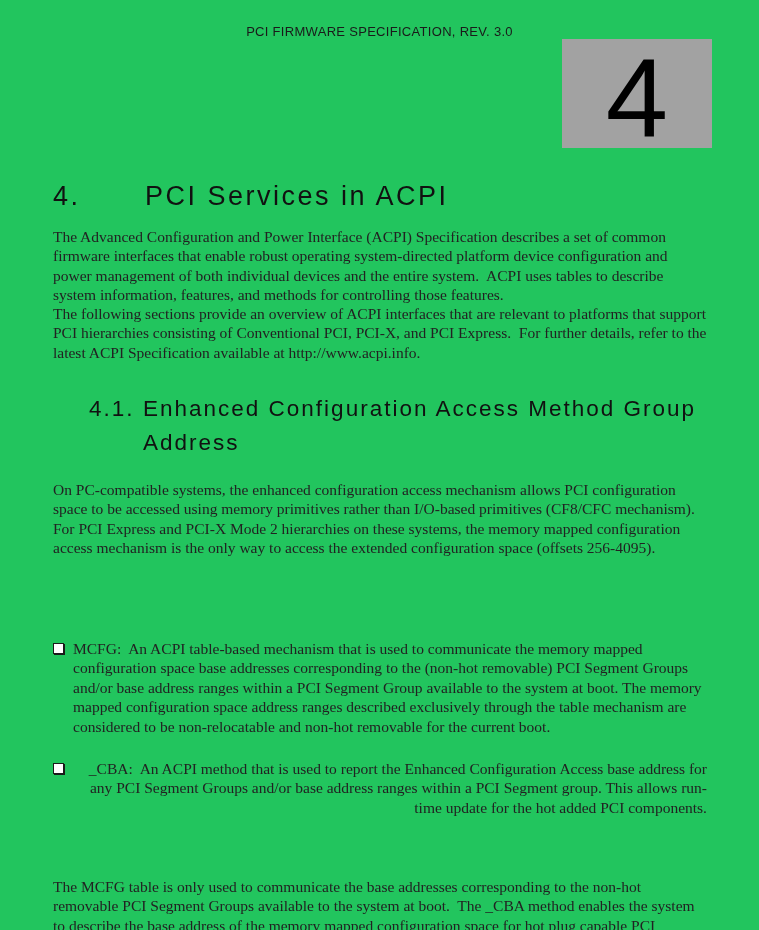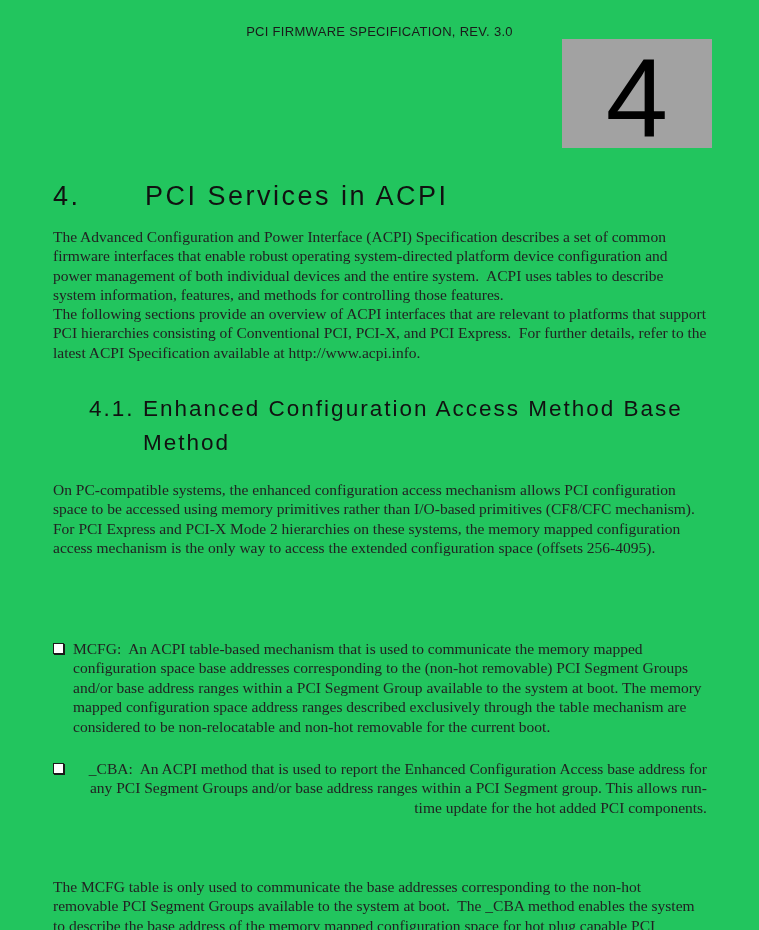--- a/index.html
+++ b/index.html
@@ -149,21 +149,21 @@
     <span class="hnum">4.</span>
     <span class="htitle">PCI Services in ACPI</span>
   </div>
 
   <div class="abs para p-ch2">The following sections provide an overview of ACPI interfaces that are relevant to platforms that support PCI hierarchies consisting of Conventional PCI, PCI-X, and PCI Express.  For further details, refer to the latest ACPI Specification available at http://www.acpi.info.</div>
 
   <div class="abs para p-ch1">The Advanced Configuration and Power Interface (ACPI) Specification describes a set of common firmware interfaces that enable robust operating system-directed platform device configuration and power management of both individual devices and the entire system.  ACPI uses tables to describe system information, features, and methods for controlling those features.</div>
 
   <div class="abs section-heading">
     <span class="hnum">4.1.</span>
-    <span class="htitle"><span>Enhanced Configuration Access Method Base</span><br><span>Method</span></span>
+    <span class="htitle"><span>Enhanced Configuration Access Method Group</span><br><span>Address</span></span>
   </div>
 
   <div class="abs para p-s1">On PC-compatible systems, the enhanced configuration access mechanism allows PCI configuration space to be accessed using memory primitives rather than I/O-based primitives (CF8/CFC mechanism).  For PCI Express and PCI-X Mode 2 hierarchies on these systems, the memory mapped configuration access mechanism is the only way to access the extended configuration space (offsets 256-4095).</div>
 
 
   <div class="abs bullet b1">
     <span class="bullet-square"></span>
     <span class="bullet-text">MCFG:  An ACPI table-based mechanism that is used to communicate the memory mapped configuration space base addresses corresponding to the (non-hot removable) PCI Segment Groups and/or base address ranges within a PCI Segment Group available to the system at boot. The memory mapped configuration space address ranges described exclusively through the table mechanism are considered to be non-relocatable and non-hot removable for the current boot.</span>
   </div>
 

